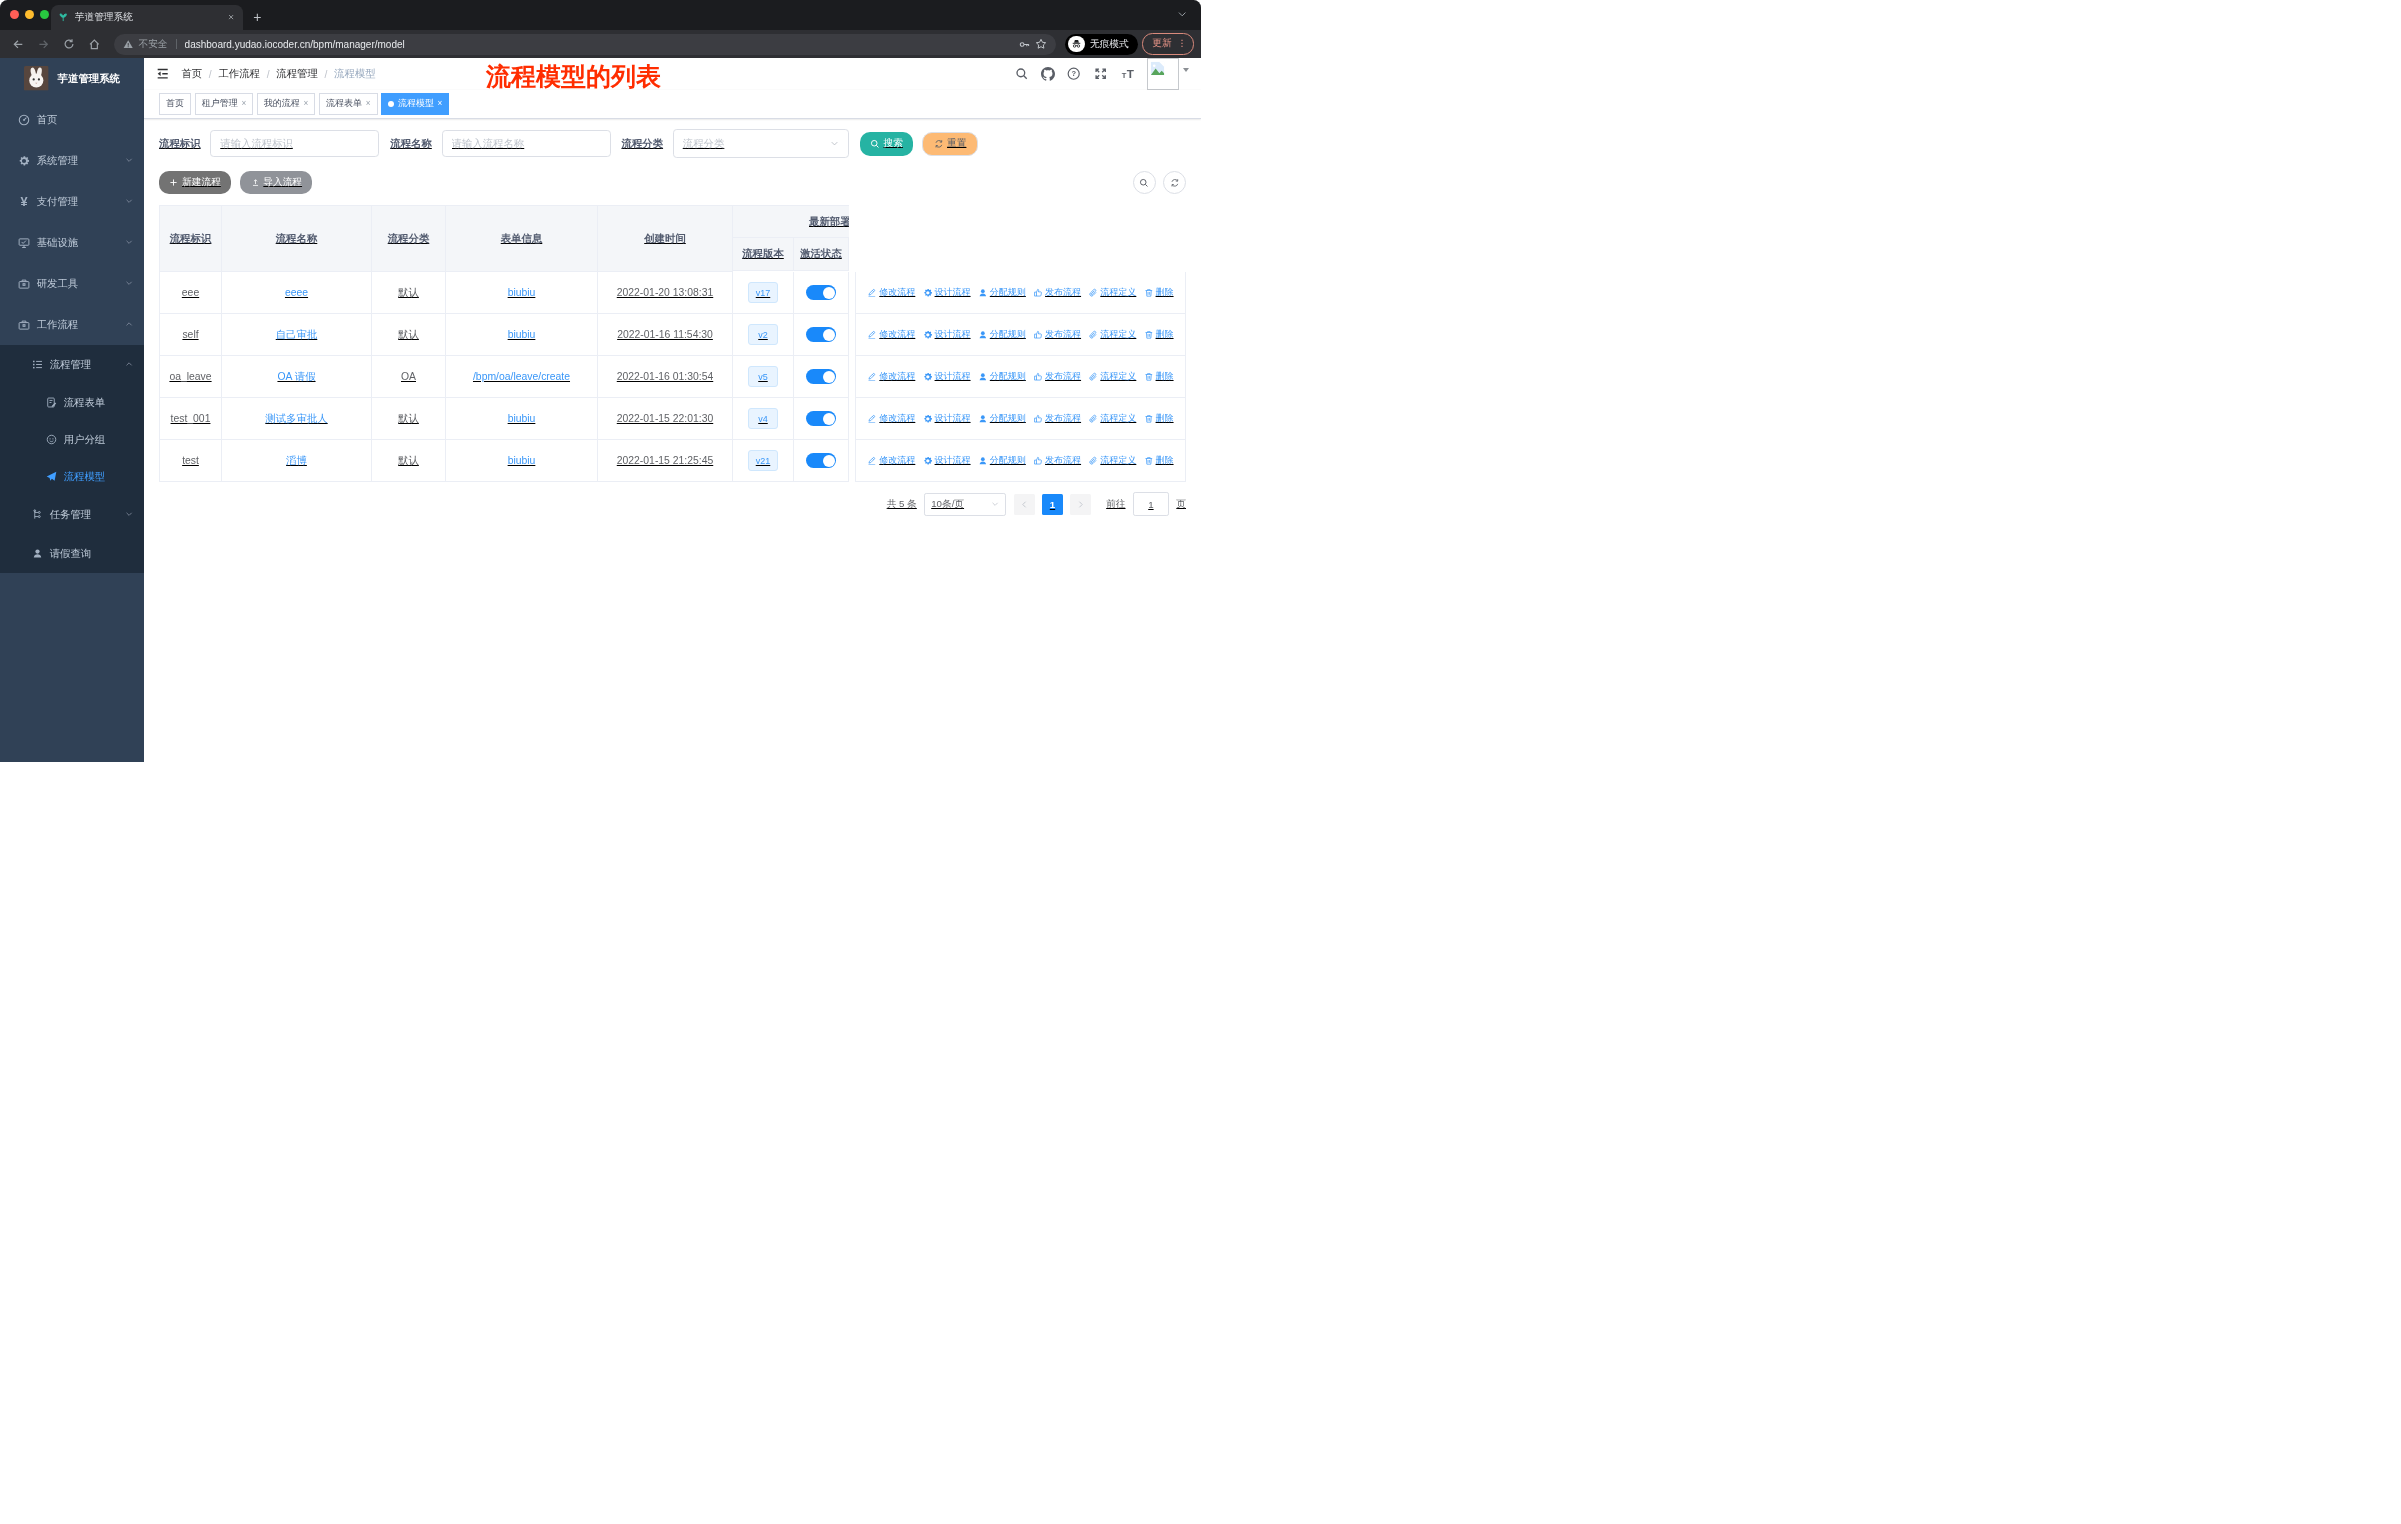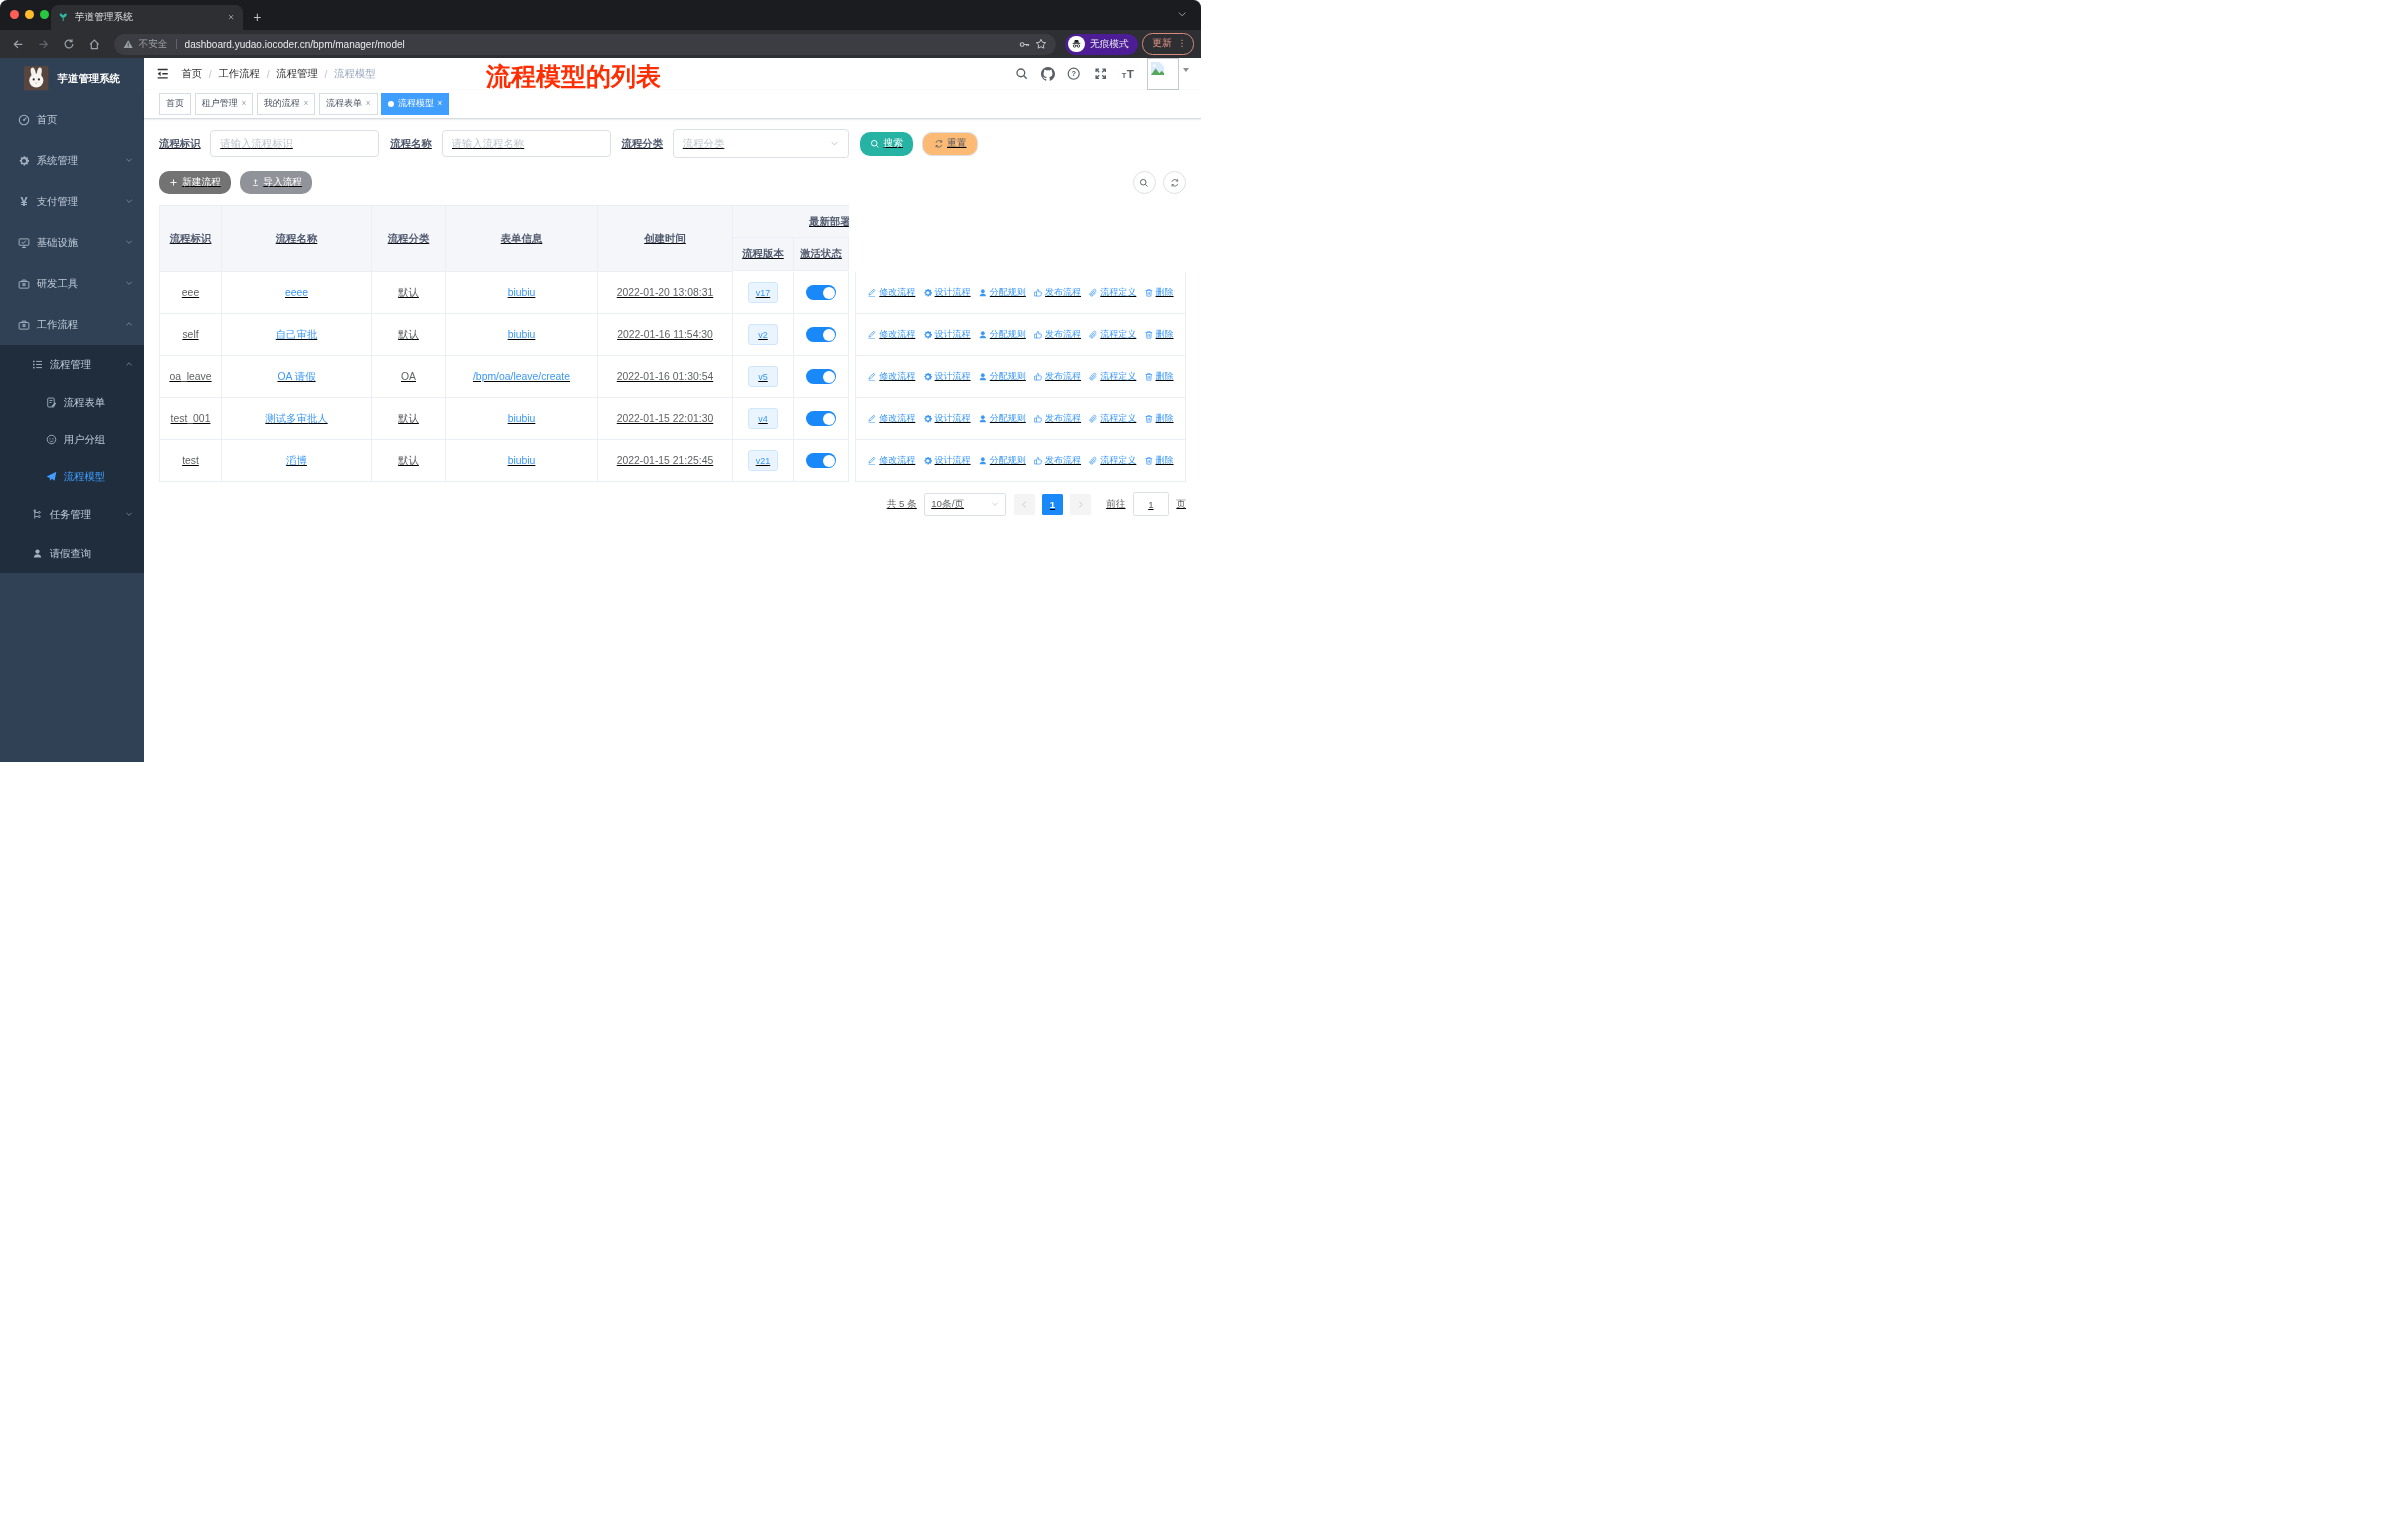--- a/index.html
+++ b/index.html
@@ -17,21 +17,21 @@
   .newtab-btn{margin-left:10.4px;margin-bottom:6px;font-size:14px;line-height:14px;}
   .strip-chevron{position:absolute;right:13.4px;top:9px;color:#9aa0a6;}
   .toolbar{height:28px;background:#2e2f33;display:flex;align-items:center;padding:0 7.4px;gap:4.5px;}
   .navbtn{width:21px;height:21px;display:flex;align-items:center;justify-content:center;color:#9aa0a6;}
   .navbtn.dis{color:#5f6368;}
   .omnibox{flex:1;height:21px;margin:0 4.5px;background:#3c3d42;border-radius:10.4px;display:flex;align-items:center;padding:0 9px;gap:5.2px;min-width:0;}
   .sec-label{color:#9aa0a6;font-size:9.7px;}
   .omni-sep{width:0.7px;height:10.4px;background:#5f6368;margin:0 3px;}
   .url{color:#e8eaed;font-size:10px;flex:1;white-space:nowrap;overflow:hidden;}
   .omni-ic{color:#c3c7cc;}
-  .incog{height:21px;background:#4c1d95;border-radius:10.4px;display:flex;align-items:center;gap:5.2px;padding:0 9px 0 3px;}
+  .incog{height:21px;background:#000000;border-radius:10.4px;display:flex;align-items:center;gap:5.2px;padding:0 9px 0 3px;}
   .incog-circle{width:16.4px;height:16.4px;border-radius:50%;background:#fff;display:flex;align-items:center;justify-content:center;}
   .incog-label{color:#e8eaed;font-size:9.7px;}
   .update-pill{height:19.4px;border:1.1px solid #d98a7c;border-radius:10.4px;display:flex;align-items:center;gap:6px;padding:0 6px 0 9px;color:#f0998b;font-size:9.7px;}
   .update-dots{font-size:9px;letter-spacing:0;line-height:7.4px;}
   
   .app{display:flex;height:704px;}
   
   .sidebar{width:144px;background:#304156;flex:none;overflow:hidden;}
   .logo-row{height:41px;display:flex;align-items:center;gap:9px;padding-left:24px;}
   .logo-title{color:#fff;font-size:10.4px;font-weight:bold;white-space:nowrap;}

